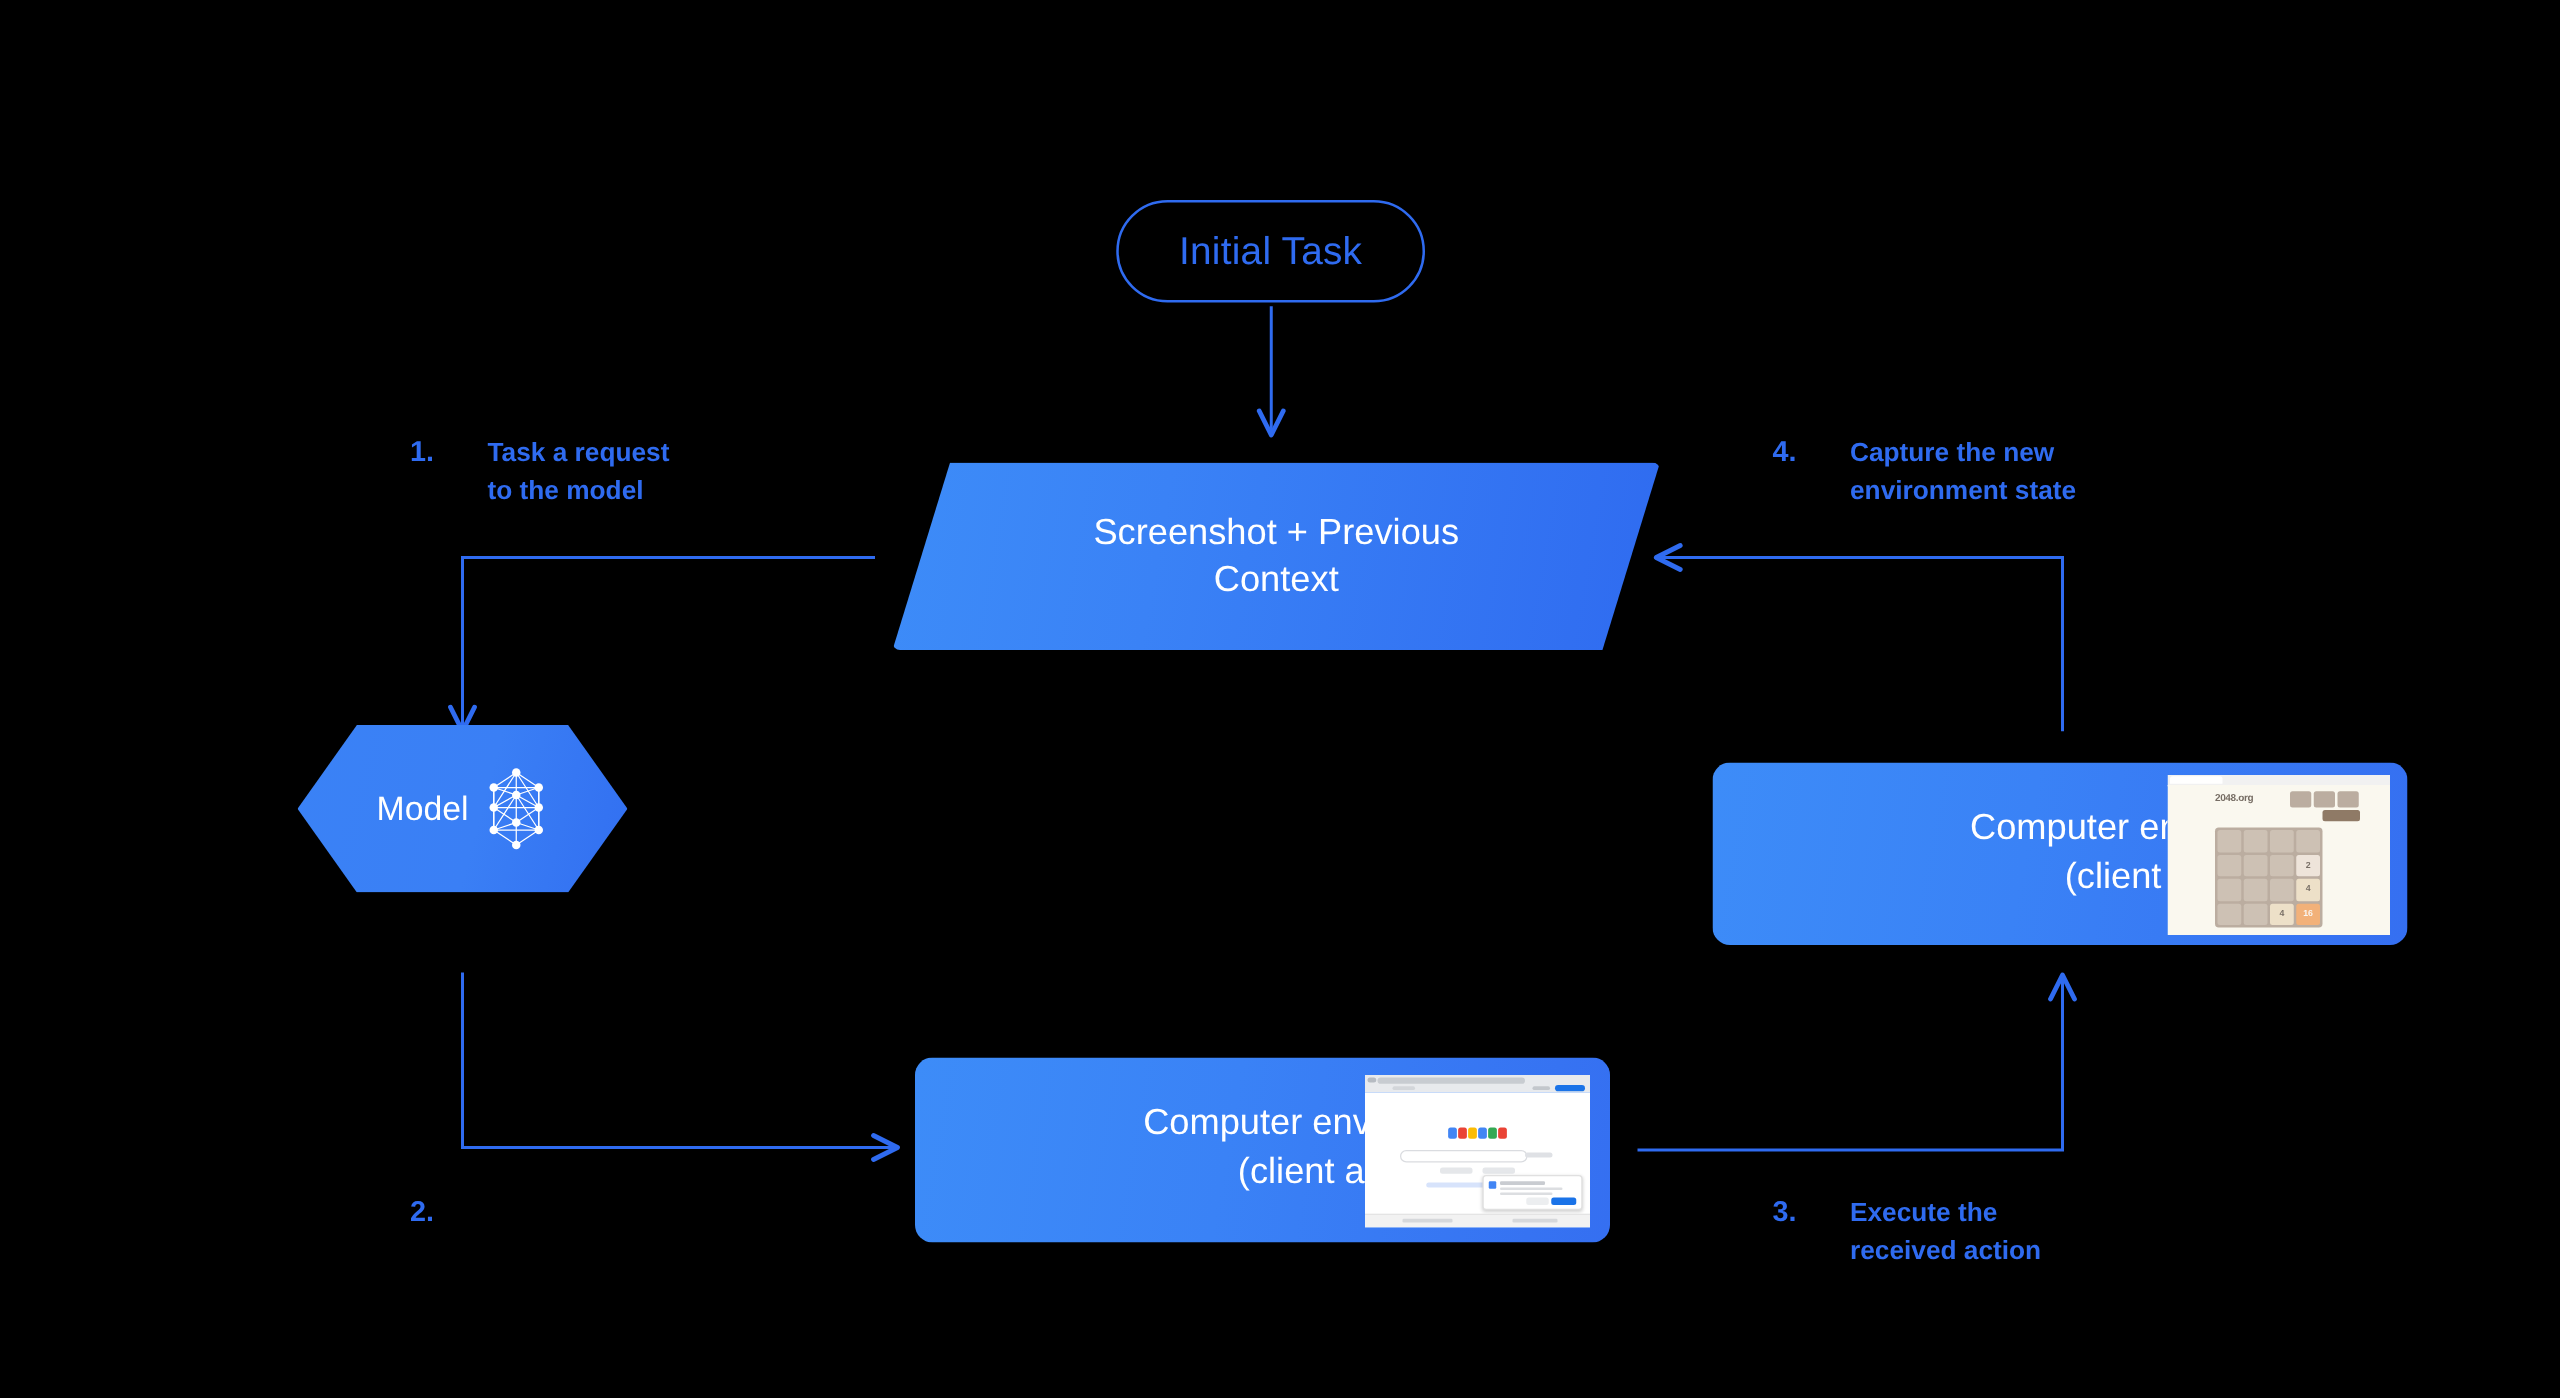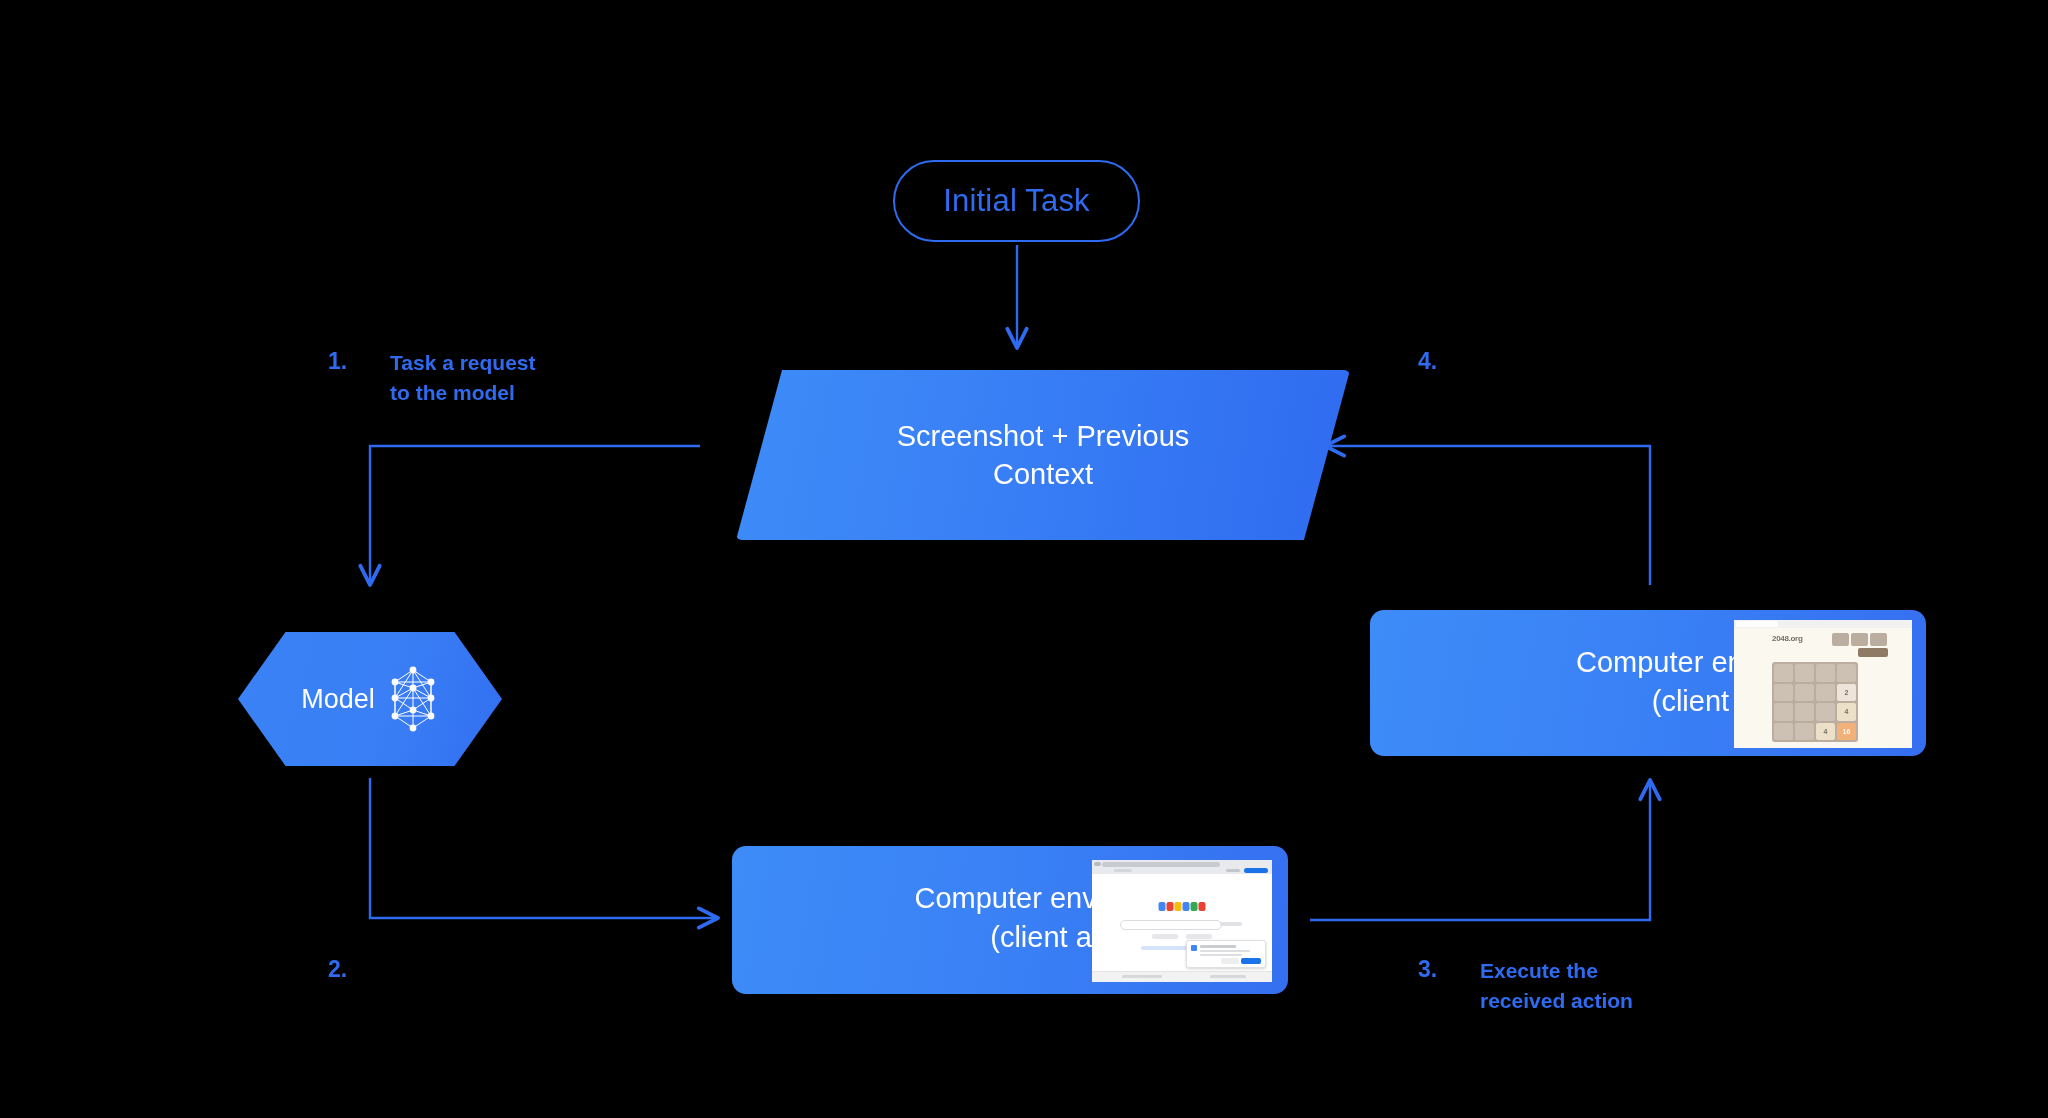--- a/index.html
+++ b/index.html
@@ -48,24 +48,24 @@
   }
   .initial-task .label {
     color: #2f6bf0;
     font-size: 31px;
     letter-spacing: 0.2px;
   }
 
   
   .parallelogram-wrap {
     position: absolute;
-    left: 736px;
+    left: 714px;
     top: 330px;
     width: 614px;
-    height: 170px;
+    height: 150px;
   }
   .parallelogram-bg {
     position: absolute;
     inset: 0;
     background: linear-gradient(100deg, #3d8cf8 0%, #3a82f6 35%, #2f6bf0 100%);
     clip-path: polygon(10.5% 100%, 0% 100%, 7.5% 0%, 100% 0%, 92.5% 100%);
     border-radius: 6px;
   }
   .parallelogram-text {
     position: absolute;
@@ -77,21 +77,21 @@
     color: #ffffff;
     font-size: 29px;
     line-height: 1.32;
     text-align: center;
   }
 
   
   .hexagon-wrap {
     position: absolute;
     left: 238px;
-    top: 592px;
+    top: 540px;
     width: 264px;
     height: 134px;
   }
   .hexagon-bg {
     position: absolute;
     inset: 0;
     background: linear-gradient(105deg, #3a82f6 0%, #3a7ff5 55%, #326ff1 100%);
     clip-path: polygon(18% 0%, 82% 0%, 100% 50%, 82% 100%, 18% 100%, 0% 50%);
   }
   .hexagon-inner {
@@ -399,20 +399,22 @@
     </div>
   </div>
 
   <div class="step step-1">
     <div class="num">1.</div>
     <div class="text">Task a request
 to the model</div>
   </div>
   <div class="step step-4">
     <div class="num">4.</div>
+    <div class="text">Capture the new
+environment state</div>
   </div>
   <div class="step step-2">
     <div class="num">2.</div>
   </div>
   <div class="step step-3">
     <div class="num">3.</div>
     <div class="text">Execute the
 received action</div>
   </div>
 

